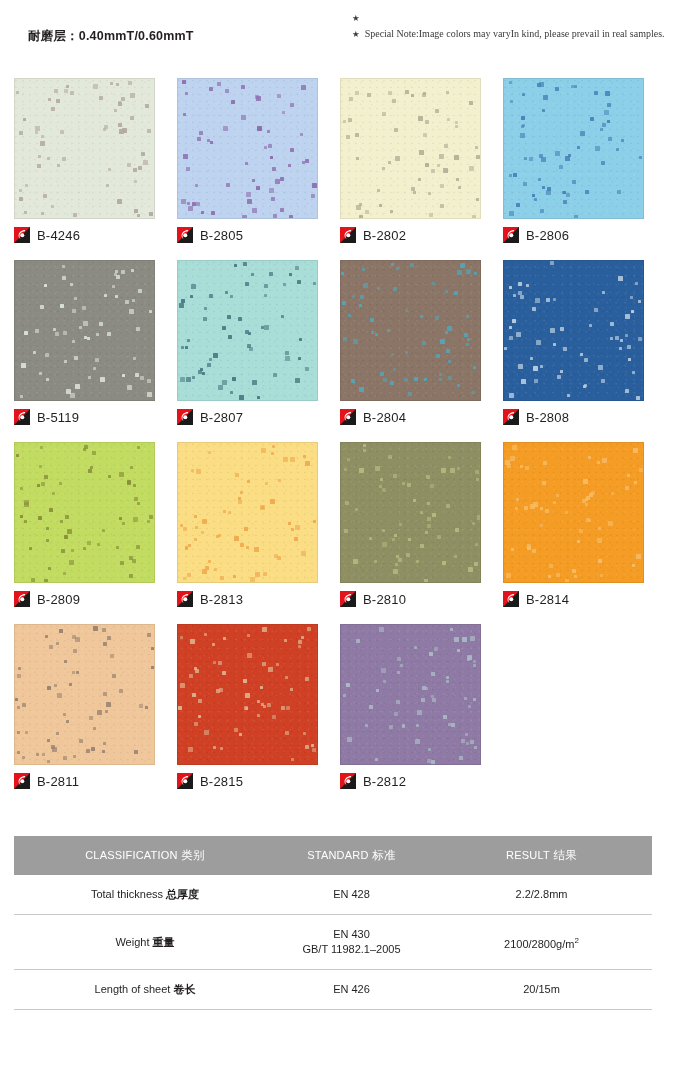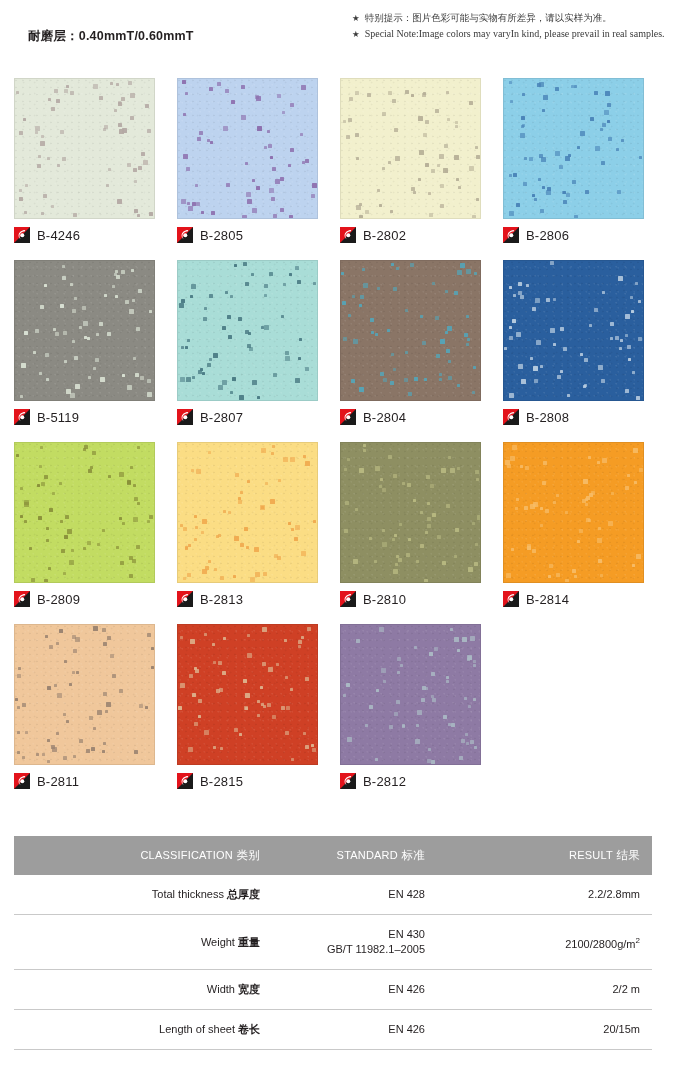--- a/index.html
+++ b/index.html
@@ -128,21 +128,21 @@
   
   .spec-table {
     position: absolute;
     left: 14px;
     top: 836px;
     width: 638px;
     border-collapse: collapse;
     table-layout: fixed;
   }
   .spec-table th, .spec-table td {
-    text-align: right;
+    text-align: center;
     vertical-align: middle;
     padding: 12px;
   }
   .spec-table thead th {
     background: #9d9d9d;
     color: #ffffff;
     height: 26px;
     font-size: 12.5px;
     font-weight: normal;
     letter-spacing: 0.2px;
@@ -169,21 +169,20 @@
   .sub { font-size: 8px; vertical-align: super; }
 </style>
 </head>
 <body>
 
 <div class="header">
   <div class="wear-layer">耐磨层：0.40mmT/0.60mmT</div>
   <div class="notes">
     <div class="note-line">
       <span class="note-star">★</span>
-      <span class="note-cn">特别提示：图片色彩可能与实物有所差异，请以实样为准。</span>
     </div>
     <div class="note-line">
       <span class="note-star">★</span>
       <span class="note-en">Special Note:Image colors may varyIn kind, please prevail in real samples.</span>
     </div>
   </div>
 </div>
 
 <div class="grid" id="swatch-grid">
     <div class="row">
@@ -1382,29 +1381,20 @@
         <td class="c1 tall"><span class="en">Weight</span> <span class="cnb">重量</span></td>
         <td class="c2 tall">
           <div class="en">EN 430</div>
           <div class="en">GB/T 11982.1–2005</div>
         </td>
         <td class="c3 tall">
           <div class="en"><span>2100/2800g/m</span><span class="sub">2</span></div>
         </td>
       </tr>
       <tr>
-        <td class="c1"><span class="en">Width</span> <span class="cnb">宽度</span></td>
-        <td class="c2">
-          <div class="en">EN 426</div>
-        </td>
-        <td class="c3">
-          <div class="en"><span>2/2 m</span></div>
-        </td>
-      </tr>
-      <tr>
         <td class="c1"><span class="en">Length of sheet</span> <span class="cnb">卷长</span></td>
         <td class="c2">
           <div class="en">EN 426</div>
         </td>
         <td class="c3">
           <div class="en"><span>20/15m</span></div>
         </td>
       </tr>
     </tbody>
 </table>

